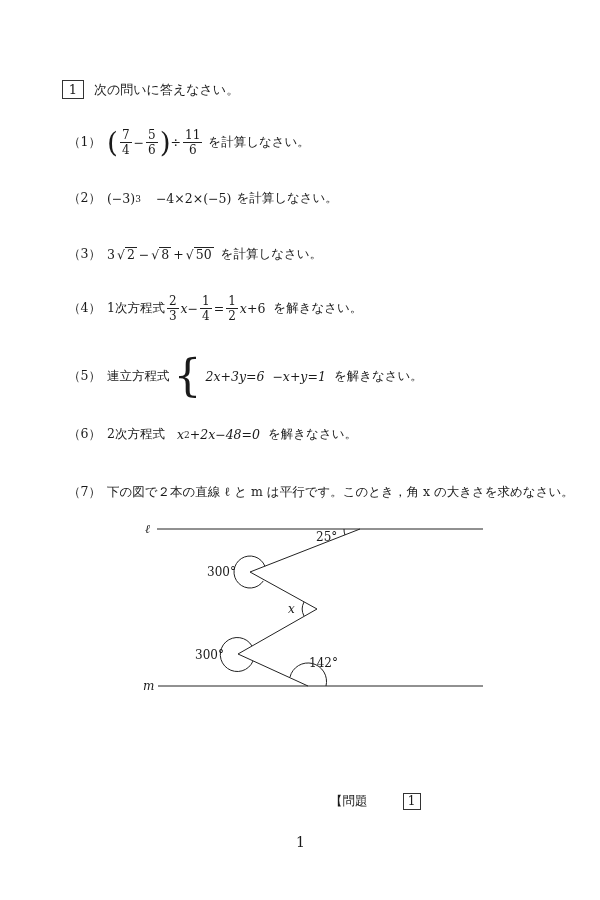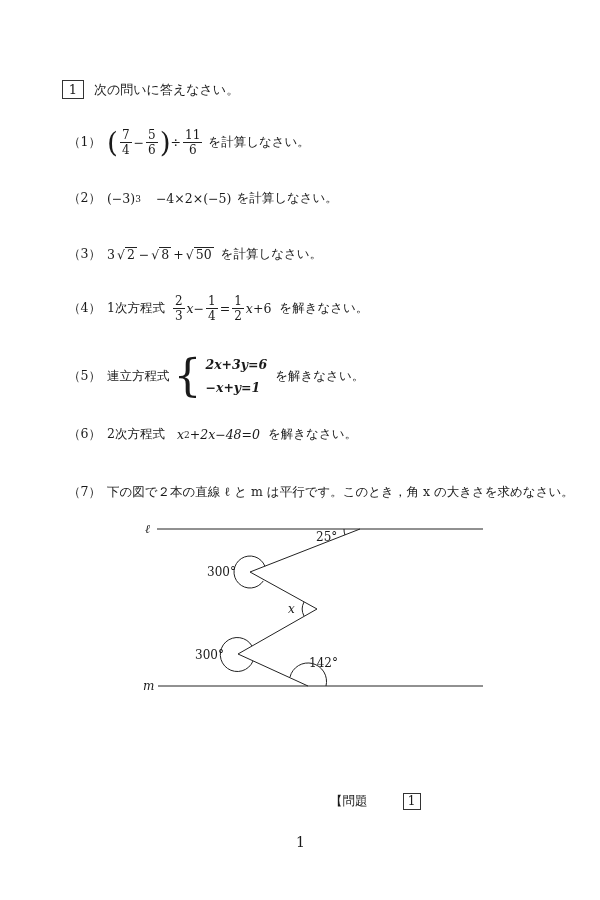--- a/index.html
+++ b/index.html
@@ -14,21 +14,21 @@
     .frac { display: inline-flex; flex-direction: column; align-items: center; vertical-align: middle;
       margin: 0 2px; font-size: 12px; line-height: 14px; }
     .frac .num { border-bottom: 1px solid #222; padding: 0 2px; }
     .paren { font-size: 28px; line-height: 28px; font-weight: 200; }
     .it { font-style: italic; }
     .sup { font-size: 9px; vertical-align: super; }
     .sqrt { display: inline-flex; align-items: flex-end; margin: 0 2px; }
     .sqrt .rad { border-top: 1px solid #222; padding: 0 2px; line-height: 14px; }
     .sys { display: inline-flex; align-items: center; margin: 0 8px 0 4px; }
     .brace { font-size: 44px; line-height: 44px; font-weight: 100; margin-right: 4px; }
-    .eqs { display: flex; flex-direction: column; gap: 8px; font-weight: bold; }
+    .eqs { display: flex; flex-direction: row; gap: 8px; }
     .foot { left: 330px; top: 793px; font-size: 12.5px; display: flex; align-items: center; gap: 31px; }
     .foot .boxnum { width: 16px; height: 15px; line-height: 15px; font-size: 12px; margin: 0 4px; }
     .pgnum { left: 296px; top: 834px; font-size: 14px; }
     svg text { font-family: "DejaVu Serif", "Liberation Serif", serif; }
   </style>
 </head>
 <body>
 
 <div class="abs hdr">
   <span class="boxnum">1</span>
@@ -70,21 +70,21 @@
   <span class="sqrt">√<span class="rad">2</span></span>
   <span>−</span>
   <span class="sqrt">√<span class="rad">8</span></span>
   <span>+</span>
   <span class="sqrt">√<span class="rad">50</span></span>
   <span style="margin-left:5px">を計算しなさい。</span>
 </div>
 
 <div class="abs q" style="top:294px;">
   <span class="qn">（4）</span>
-  <span style="margin-right:6px">1次方程式</span>
+  <span style="">1次方程式</span>
   <span class="frac">
       <span class="num">2</span>
       <span>3</span>
     </span>
   <span class="it">x</span>
   <span>−</span>
   <span class="frac">
       <span class="num">1</span>
       <span>4</span>
     </span>

